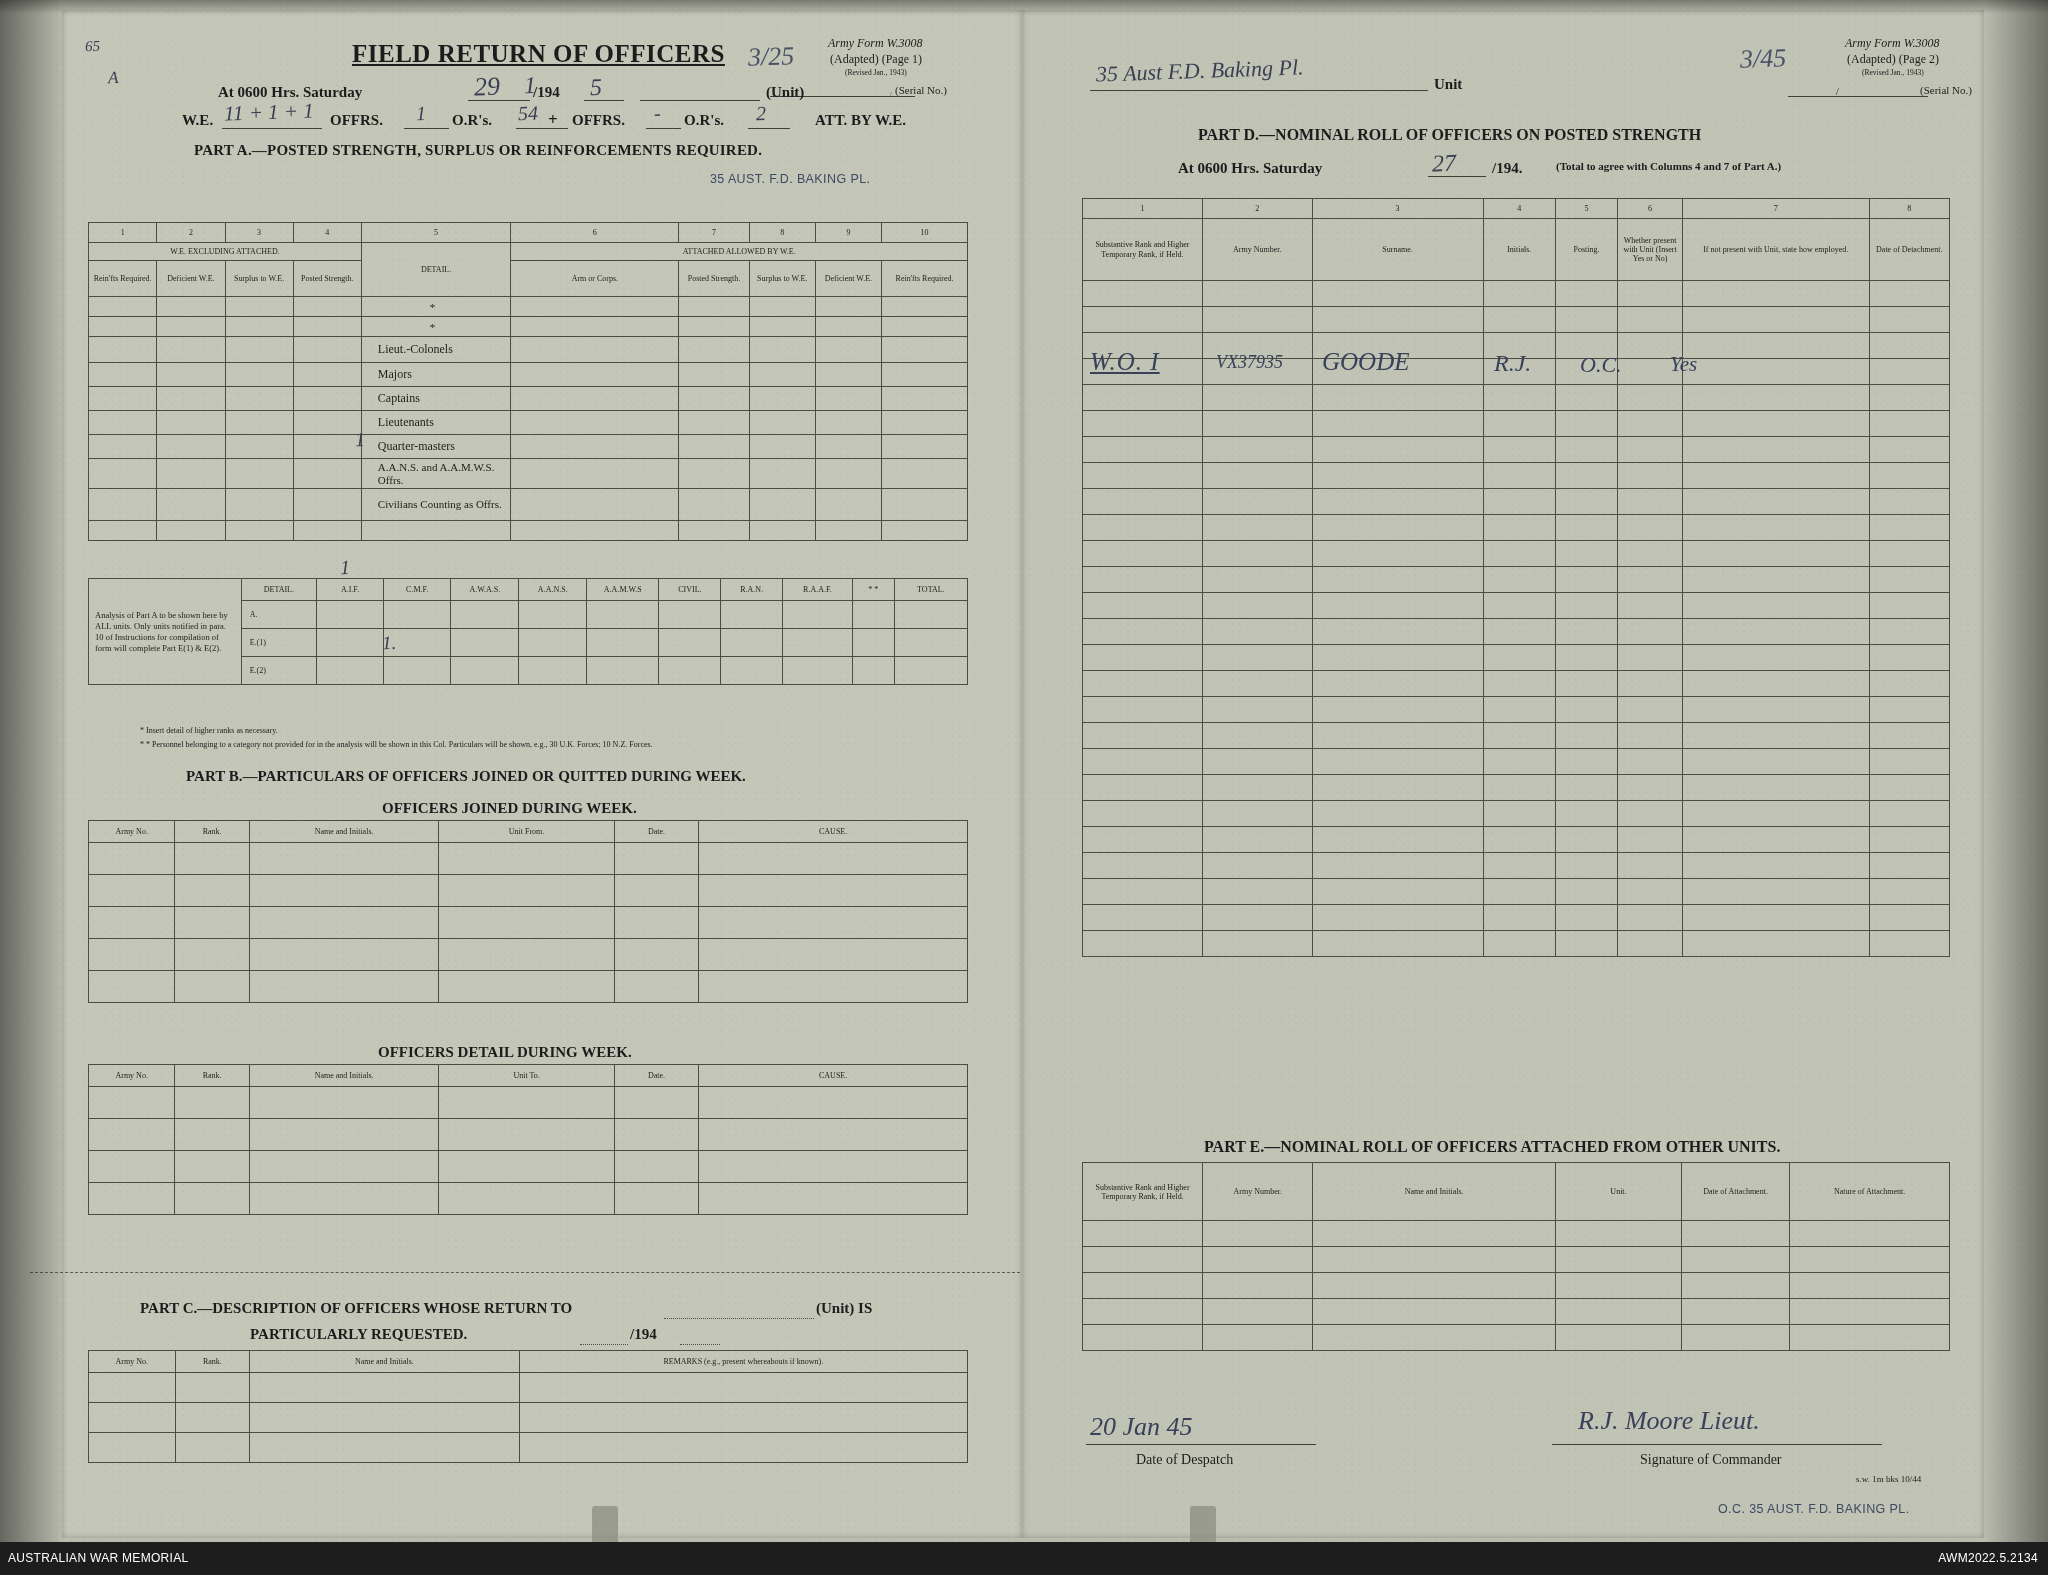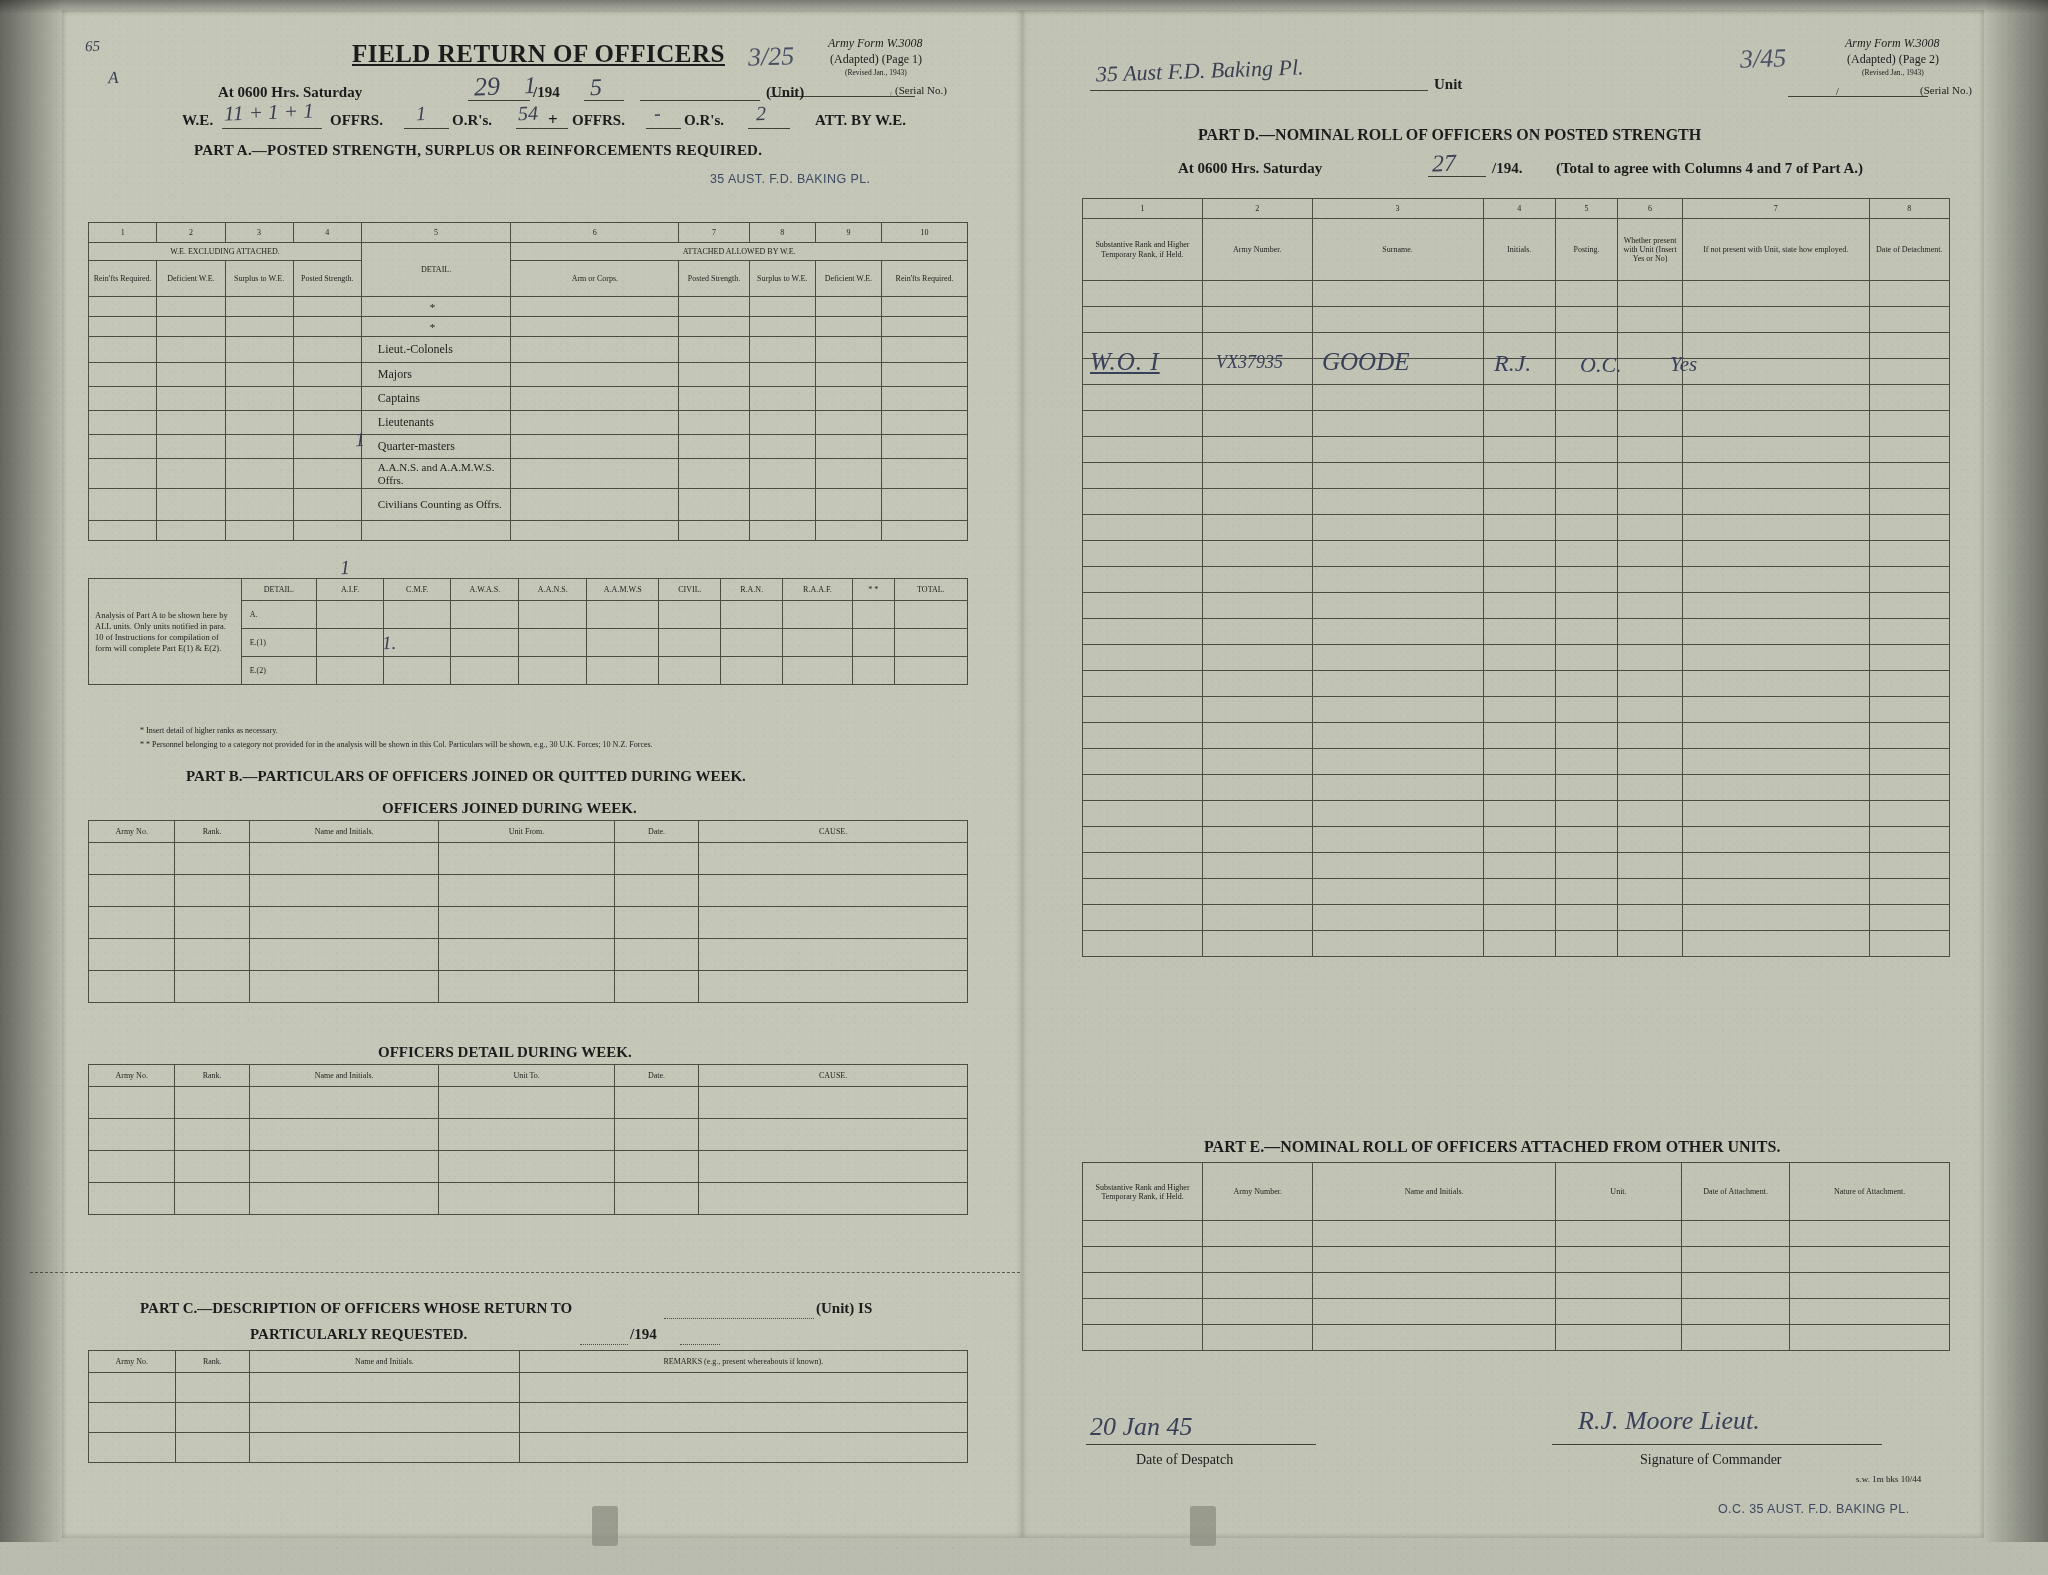--- a/index.html
+++ b/index.html
@@ -462,21 +462,21 @@
   <div style="position:absolute;left:1090px;top:90px;width:338px;border-bottom:1px solid #3f4139;"></div>
   <div class="t b" style="left:1434px;top:76px;font-size:15px;">Unit</div>
   <div class="hand" style="left:1096px;top:58px;font-size:22px;">35 Aust F.D. Baking Pl.</div>
   <div class="hand" style="left:1740px;top:44px;font-size:26px;color:#4a5066;">3/45</div>
 
   <div class="t b" style="left:1198px;top:126px;font-size:16px;">PART D.—NOMINAL ROLL OF OFFICERS ON POSTED STRENGTH</div>
   <div class="t b" style="left:1178px;top:160px;font-size:15px;">At 0600 Hrs. Saturday</div>
   <div style="position:absolute;left:1428px;top:176px;width:58px;border-bottom:1px solid #3f4139;"></div>
   <div class="hand" style="left:1432px;top:150px;font-size:24px;">27</div>
   <div class="t b" style="left:1492px;top:160px;font-size:15px;">/194.</div>
-  <div class="t b" style="left:1556px;top:160px;font-size:15px;text-align:right;">(Total to agree with Columns 4 and 7 of Part A.)</div>
+  <div class="t b" style="left:1556px;top:160px;font-size:11px;text-align:right;">(Total to agree with Columns 4 and 7 of Part A.)</div>
 
   <table class="grid" id="tblD" style="left:1082px;top:198px;width:868px;">
     <tbody>
         <tr style="height:20px;">
       <td style="width:120px;">1</td>
       <td style="width:110px;">2</td>
       <td style="width:172px;">3</td>
       <td style="width:72px;">4</td>
       <td style="width:62px;">5</td>
       <td style="width:64px;">6</td>
@@ -826,13 +826,17 @@
   <div style="position:absolute;left:1552px;top:1444px;width:330px;border-bottom:1px solid #3f4139;"></div>
   <div class="t" style="left:1640px;top:1452px;font-size:14px;">Signature of Commander</div>
   <div class="t tiny" style="left:1856px;top:1474px;font-size:9px;">s.w. 1m bks 10/44</div>
   <div class="stamp" style="left:1718px;top:1502px;font-size:12.5px;">O.C. 35 AUST. F.D. BAKING PL.</div>
 
   <div class="noise"></div>
   <div class="shadowtop"></div>
   <div class="shadowleft"></div>
   <div class="shadowright"></div>
 
+  <div id="bottombar">
+    <div class="left">AUSTRALIAN WAR MEMORIAL</div>
+    <div class="right">AWM2022.5.2134</div>
+  </div>
 </div>
 
 </body></html>

